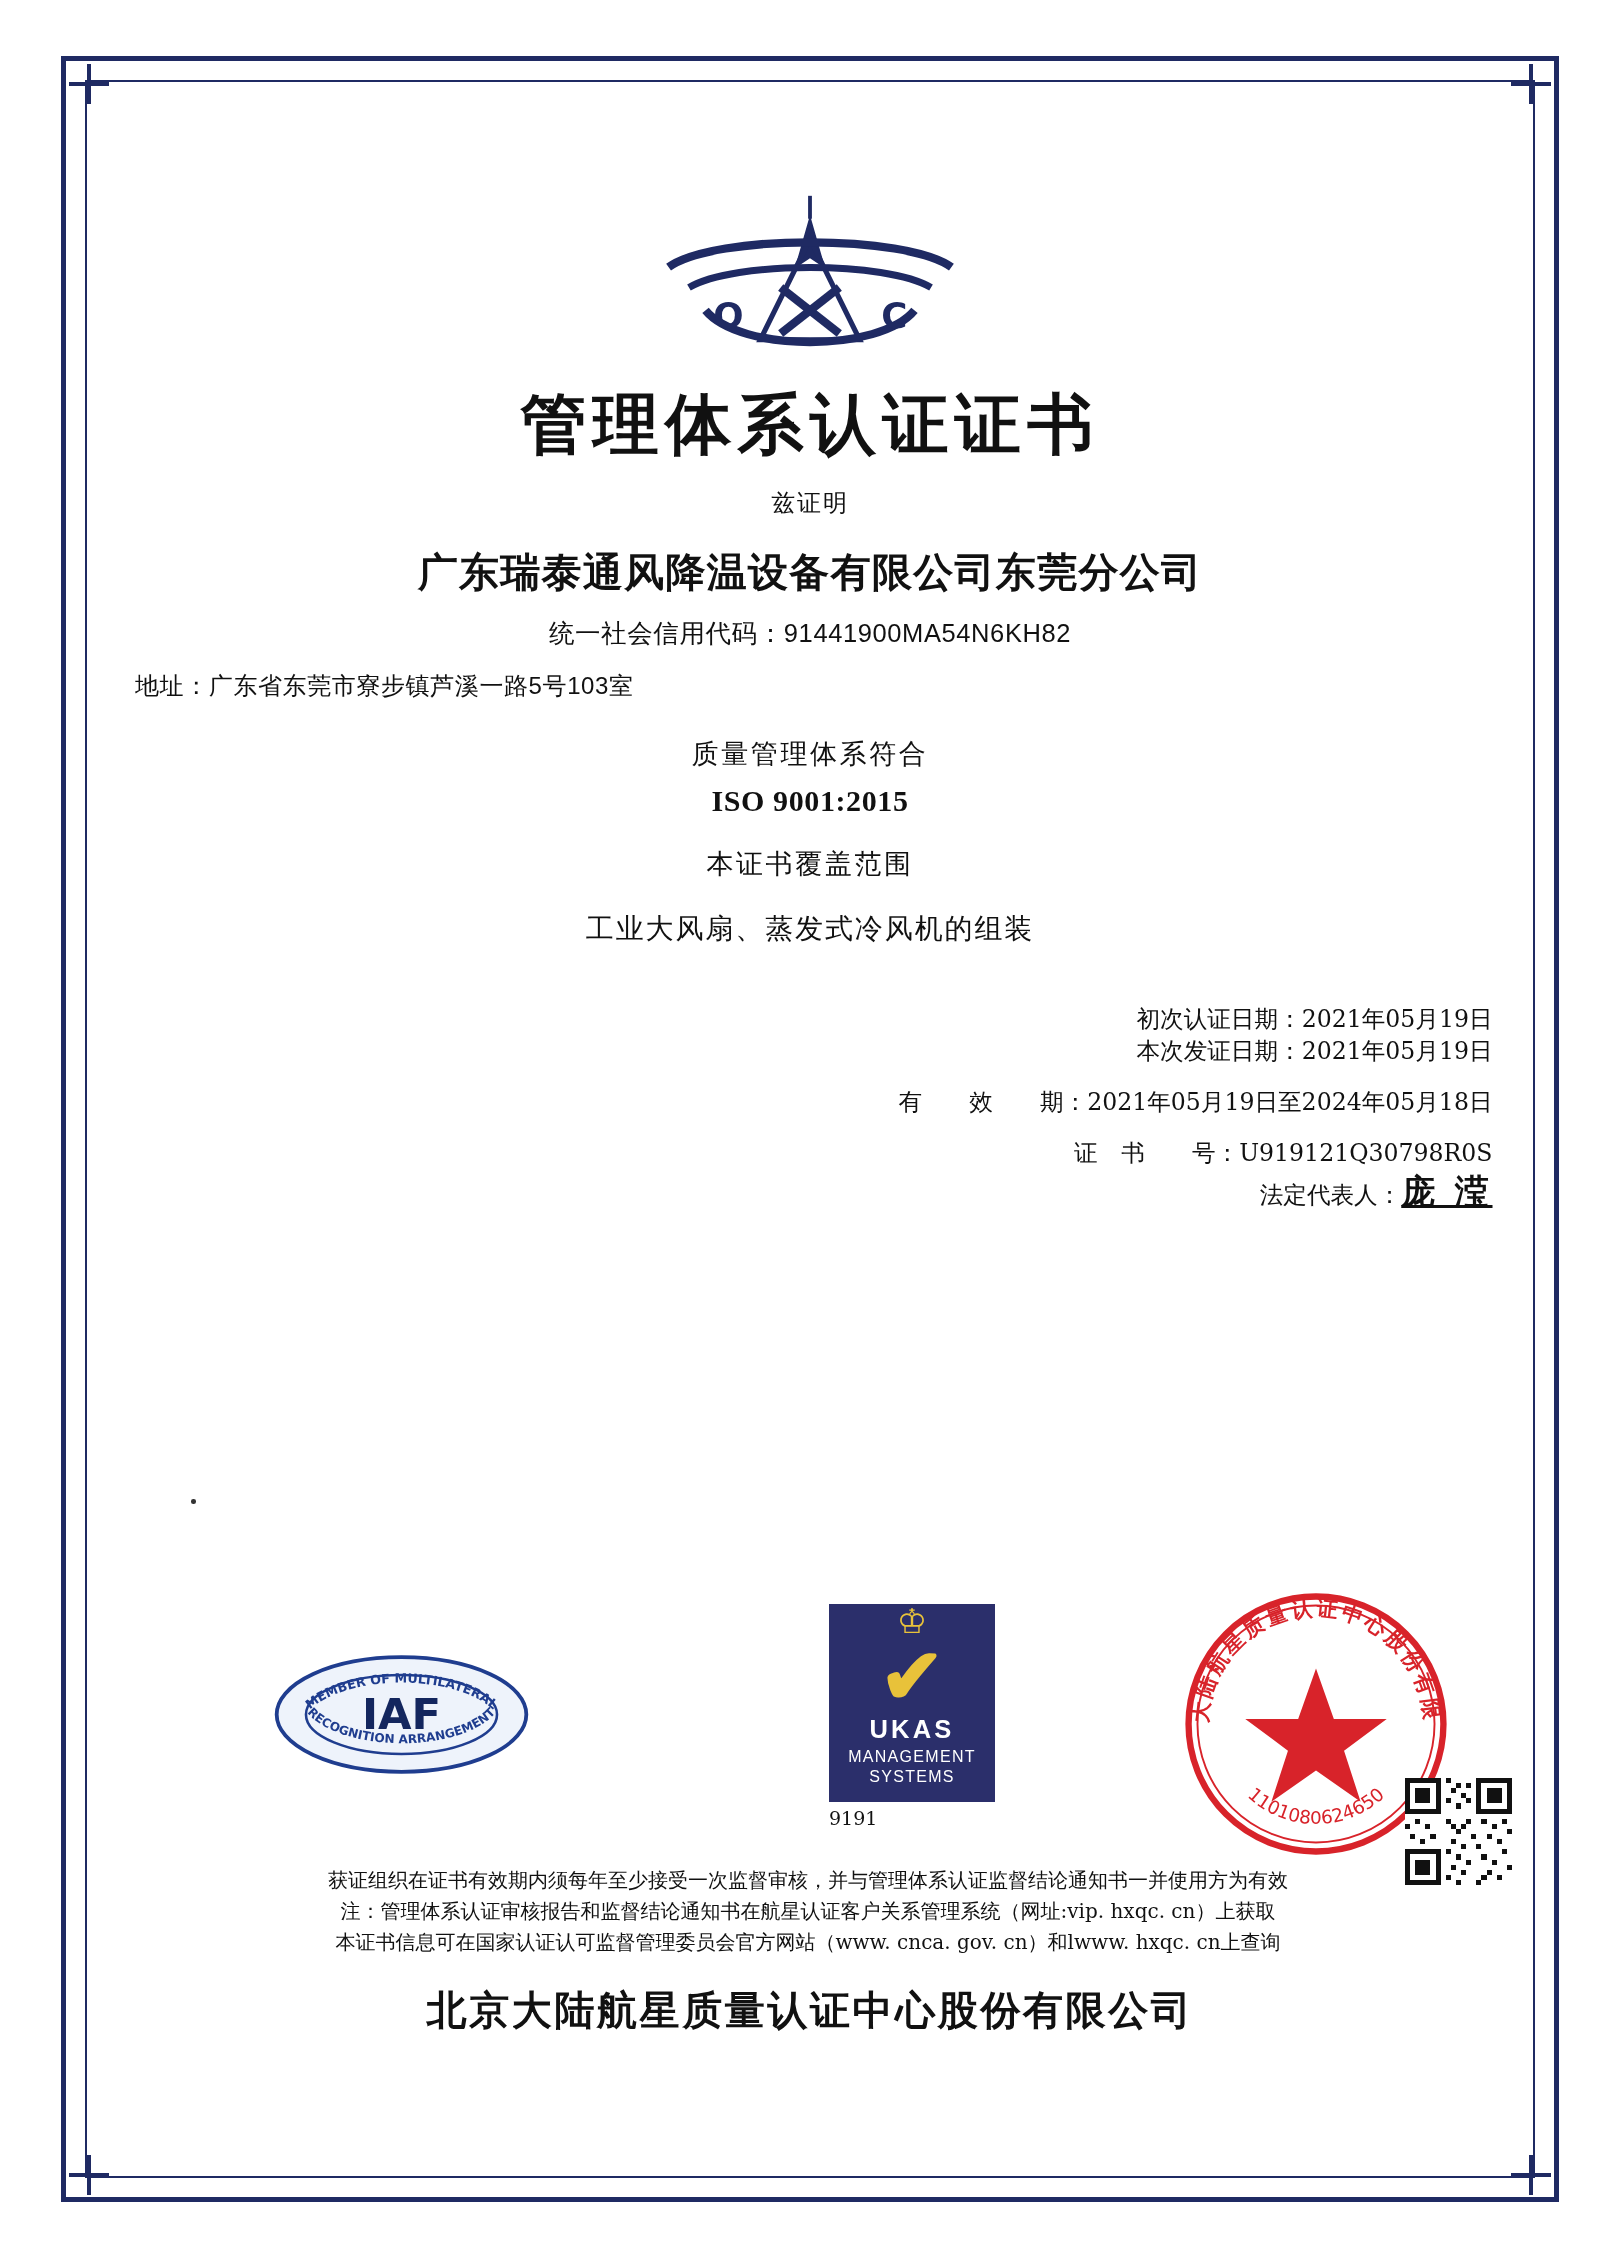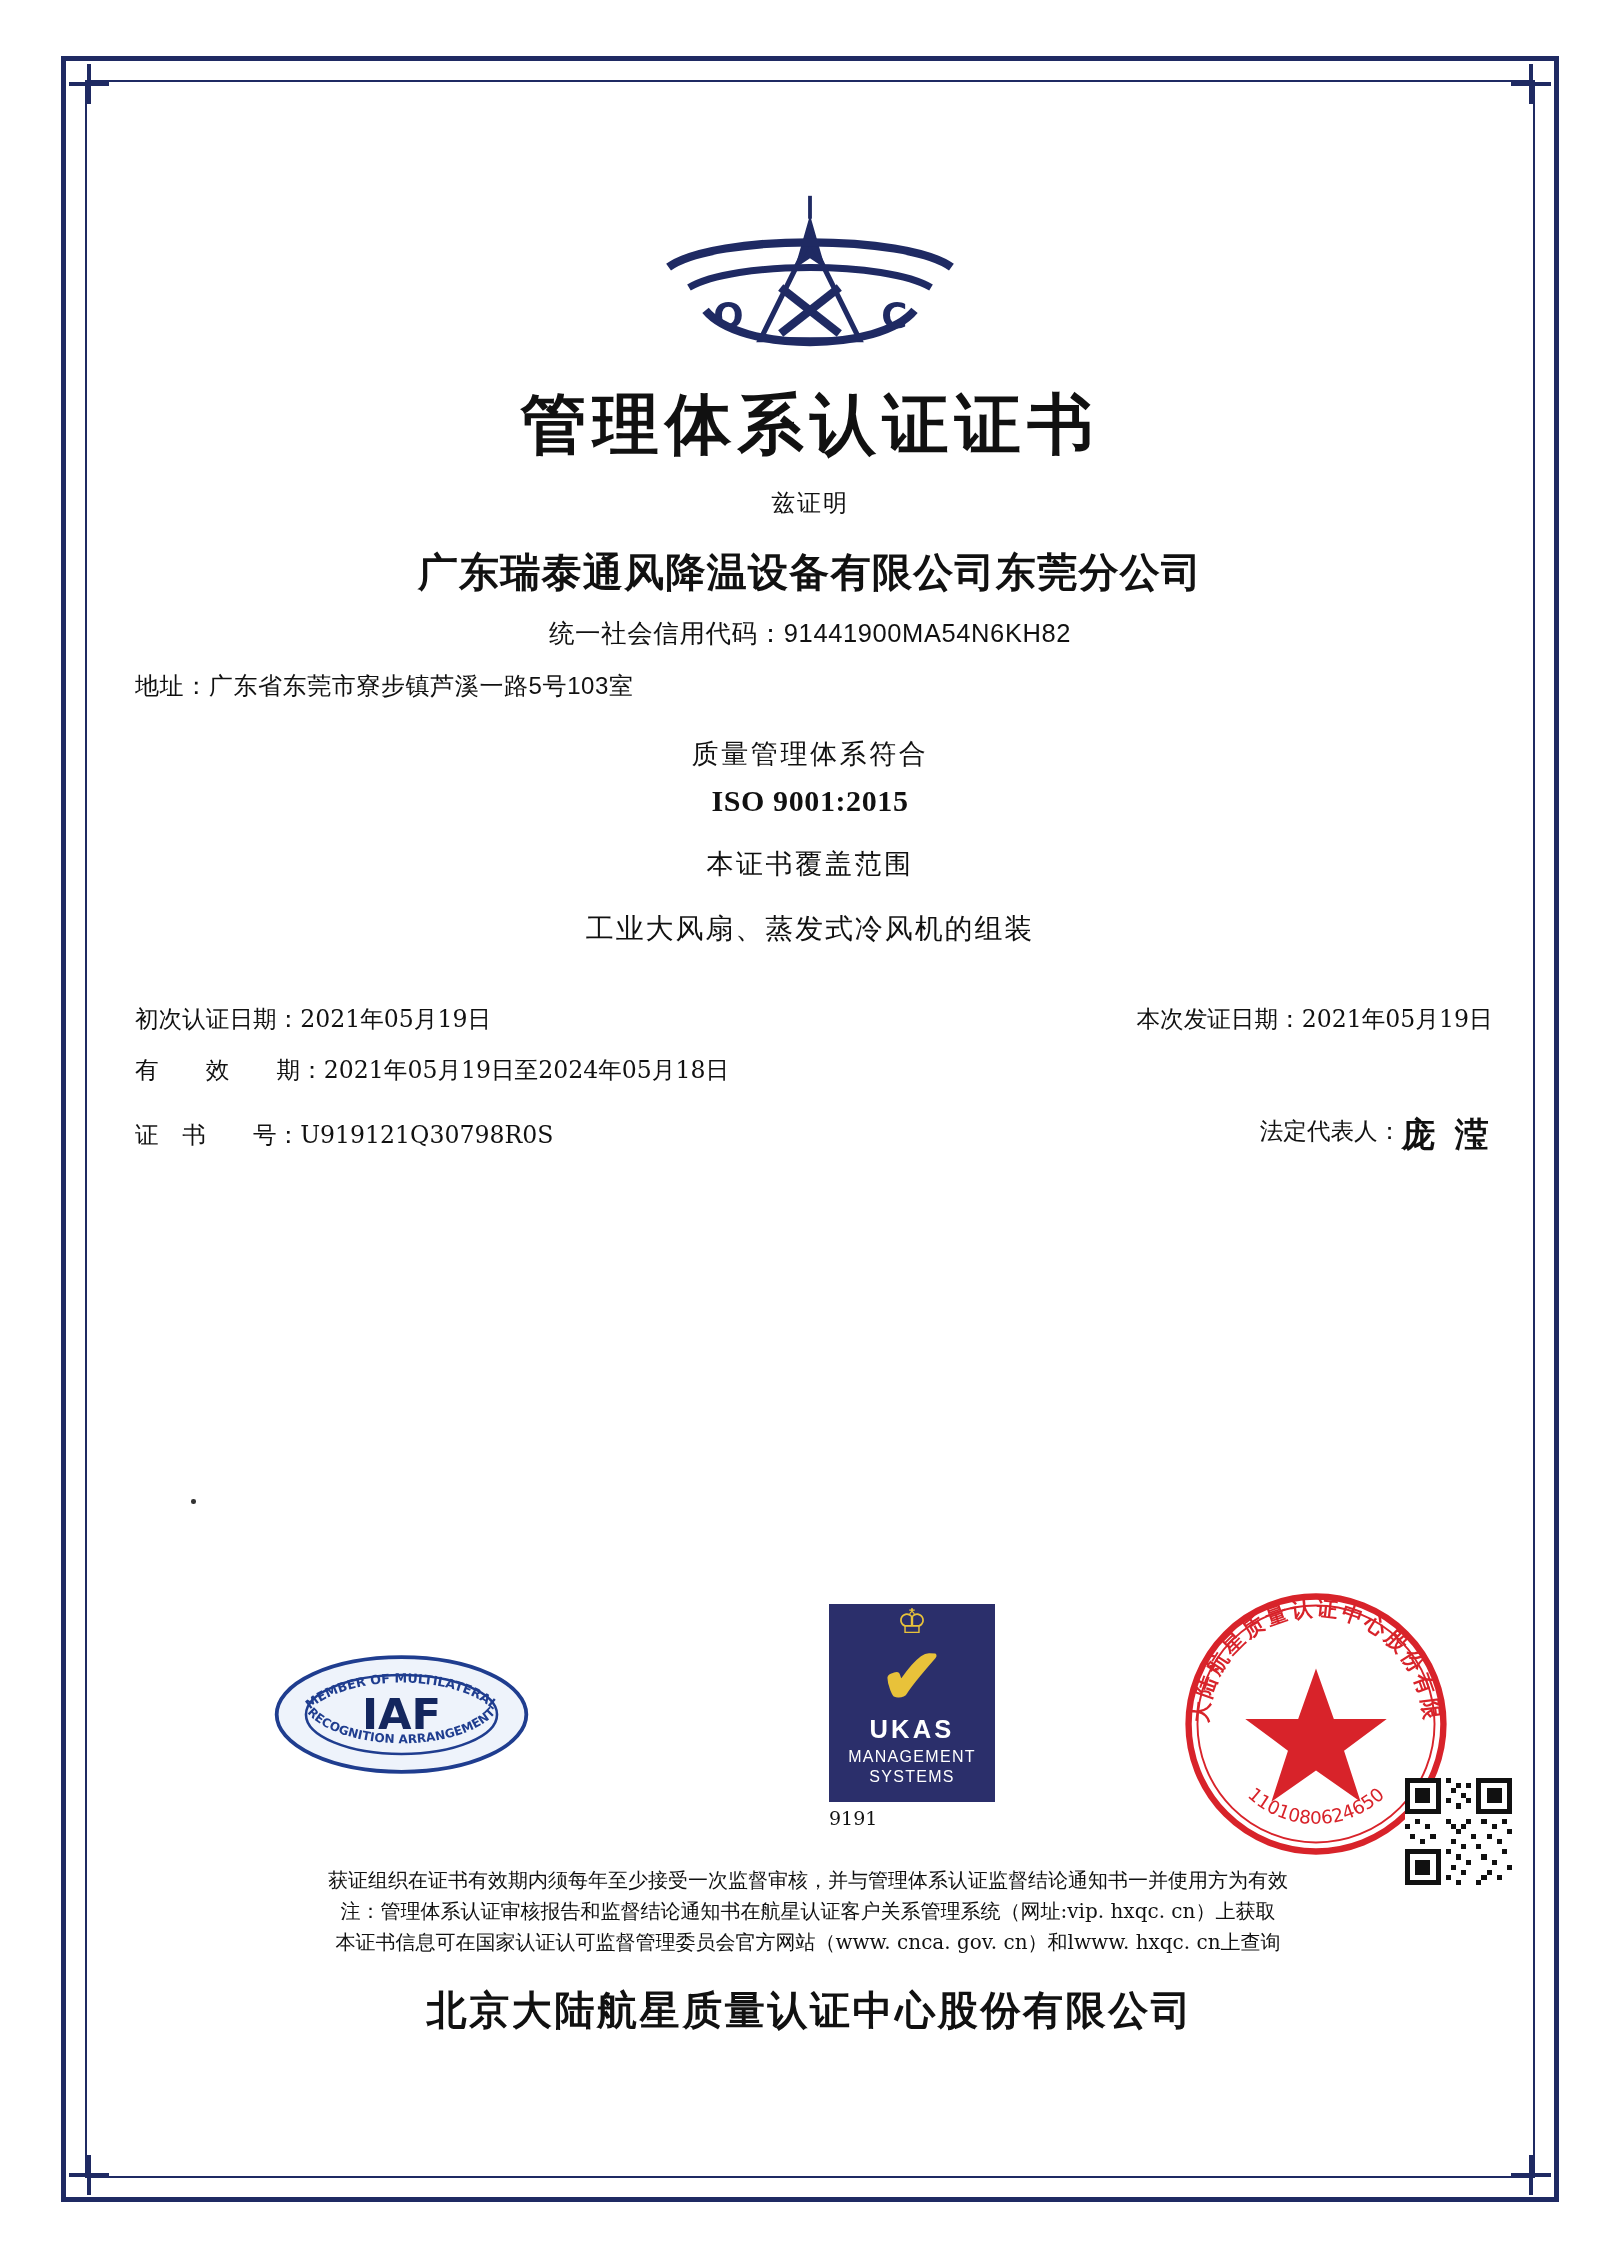--- a/index.html
+++ b/index.html
@@ -124,31 +124,33 @@
     margin-top: 55px;
     padding: 0 25.5px 0 33px;
     font-family: "DejaVu Serif", serif;
     font-size: 23.6px;
     color: #111;
   }
   .drow {
     display: flex;
     align-items: flex-end;
     margin-bottom: 19px;
+    flex-direction: column;
   }
   .dleft { text-align: left; white-space: nowrap; }
   .dright { margin-left: auto; text-align: left; white-space: nowrap; }
   .lbl-sp { display: inline-block; }
   .sig {
     font-family: "DejaVu Serif", serif;
     font-weight: bold;
     font-size: 34px;
     letter-spacing: 3.8px;
     position: relative;
-    top: 7px;
+    top: 0;
+    text-decoration: underline;
   }
   .dot-mark {
     position: absolute;
     left: 191px; top: 1499px;
     width: 4.5px; height: 4.5px;
     background: #333;
     border-radius: 50%;
   }
 
   

